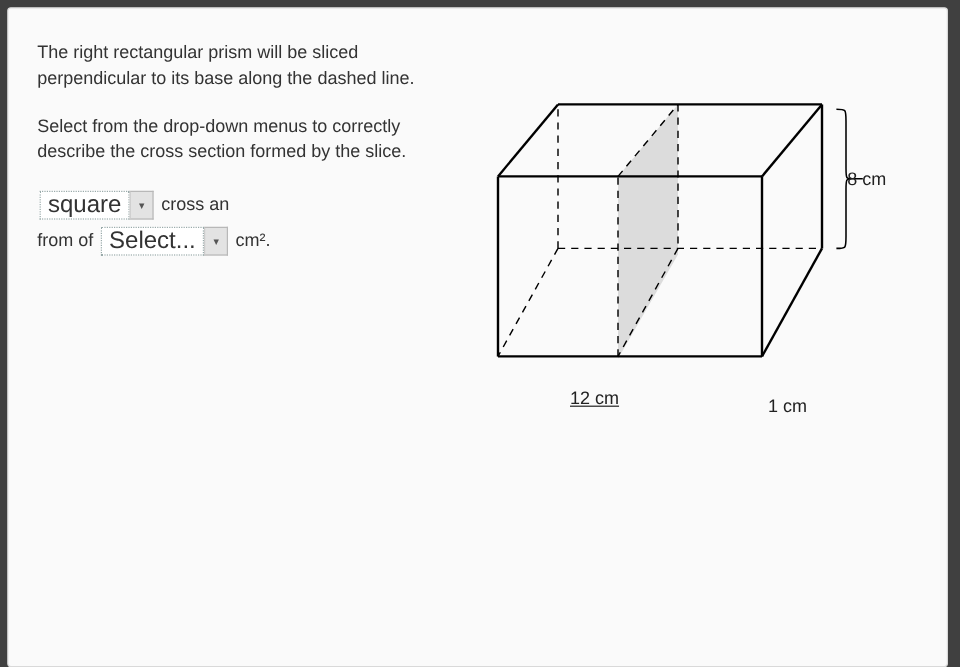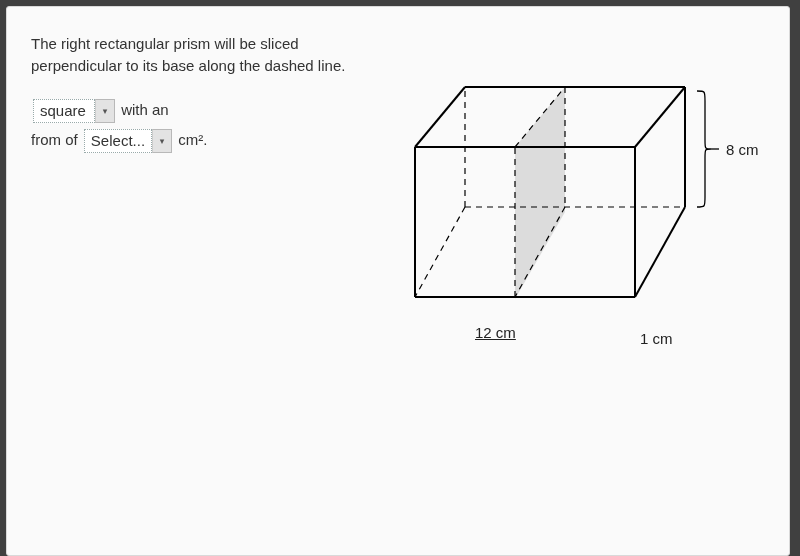--- a/index.html
+++ b/index.html
@@ -52,21 +52,21 @@
     vertical-align: middle;
     margin: 0 2px;
   }
   .select-box {
     border: 1px dotted #9aa;
     background: #ffffff;
     height: 24px;
     display: inline-flex;
     align-items: center;
     padding: 0 6px;
-    font-size: 15px;
+    font-size: 20px;
     color: #333;
     min-width: 54px;
   }
   .select-arrow {
     width: 20px;
     height: 24px;
     border: 1px solid #b8b8b8;
     background: #e3e3e3;
     display: inline-flex;
     align-items: center;
@@ -83,27 +83,28 @@
   }
   svg { display: block; }
 </style>
 </head>
 <body>
 
 <div class="page">
   <div class="card">
     <div class="left">
       <p>The right rectangular prism will be sliced perpendicular to its base along the dashed line.</p>
+      <p>Select from the drop-down menus to correctly describe the cross section formed by the slice.</p>
 
       <div class="row">
         <span class="select-wrap">
           <span class="select-box" style="min-width:62px;">square</span>
           <span class="select-arrow attached">▾</span>
         </span>
-        <span>with an</span>
+        <span>cross an</span>
         <br>
         <span>from of</span>
         <span class="select-wrap">
           <span class="select-box">Select...</span>
           <span class="select-arrow attached">▾</span>
         </span>
         <span>cm².</span>
       </div>
     </div>
 
@@ -144,18 +145,18 @@
         </g>
 
         <text x="88" y="277" class="dim-label" font-size="15" fill="#222" visibility="hidden">12 cm</text>
         <text x="252" y="282" class="dim-label" font-size="15" fill="#222" visibility="hidden">6 cm</text>
         <text x="334" y="180" class="dim-label" font-size="15" fill="#222" text-anchor="start" visibility="hidden">8 cm</text>
 
         <line x1="326" y1="92" x2="334" y2="92" stroke="#000" stroke-width="1.3"></line>
 
       </svg>
 
-      <div style="position:absolute; left:341px; top:114px;" class="dim-label">8 cm</div>
+      <div style="position:absolute; left:321px; top:114px;" class="dim-label">8 cm</div>
       <div style="position:absolute; left:90px; top:297px;text-decoration:underline;" class="dim-label">12 cm</div>
       <div style="position:absolute; left:255px; top:303px;" class="dim-label">1 cm</div>
     </div>
   </div>
 </div>
 
 </body></html>

